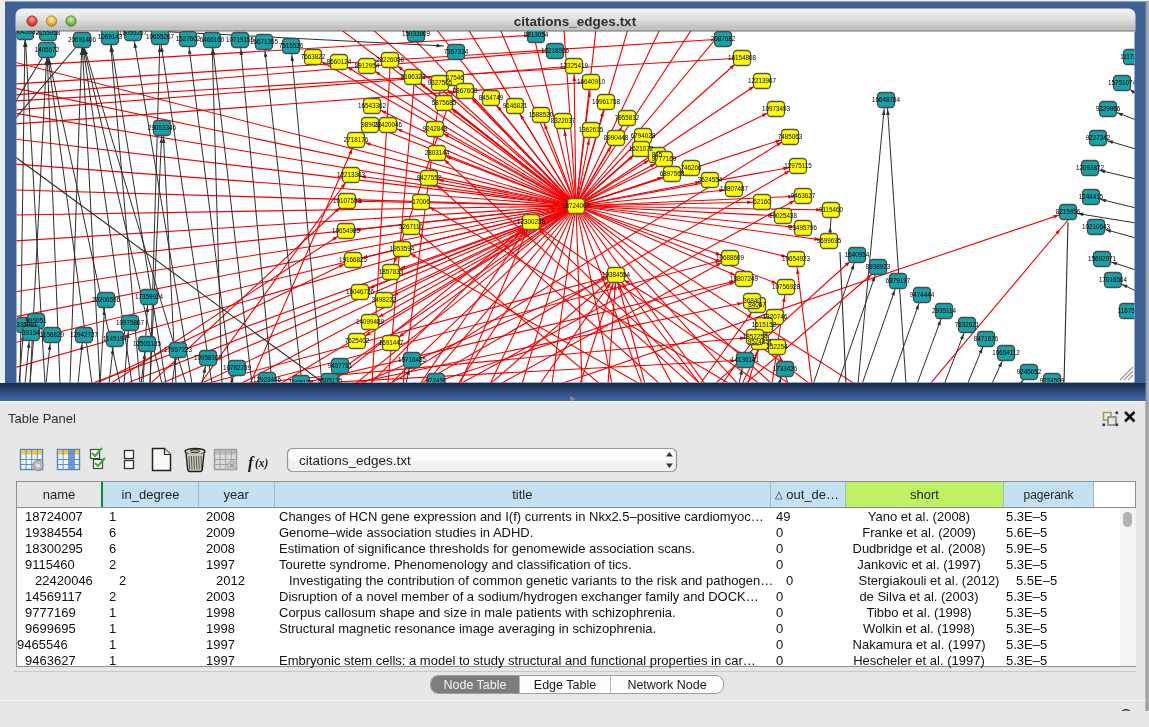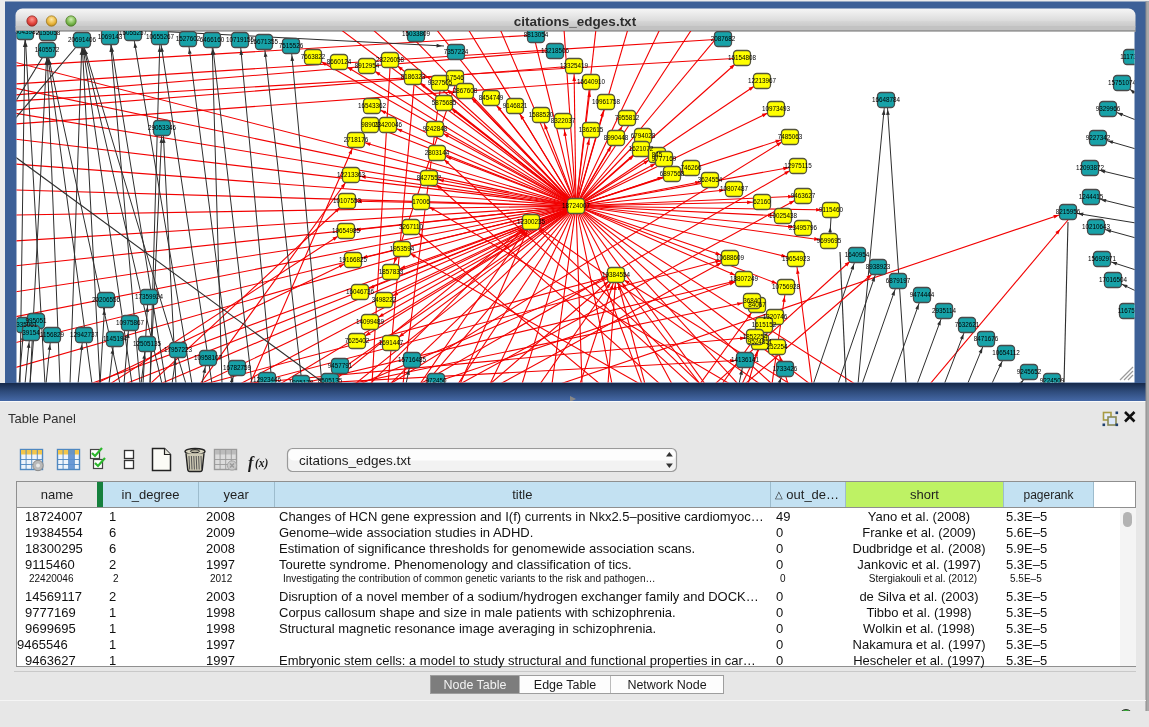--- a/index.html
+++ b/index.html
@@ -801,21 +801,21 @@
       <text x="255" y="467" font-size="11.5" font-style="italic" font-weight="bold" fill="#1a1a1a" font-family="Liberation Serif, serif">(x)</text>
 <g>
 <rect x="287.5" y="448.5" width="389" height="23" rx="5" fill="#f2f2f2" stroke="#9a9a9a" stroke-width="1.2"></rect>
 <rect x="288.5" y="449.5" width="387" height="11" rx="5" fill="#fdfdfd"></rect>
 <text x="299" y="464.5" font-size="13.5" fill="#1c1c1c" font-family="Liberation Sans, sans-serif">citations_edges.txt</text>
 <path d="M666 456.5l3.4-4.6 3.4 4.6z" fill="#333"></path>
 <path d="M666 463.5l3.4 4.6 3.4-4.6z" fill="#333"></path>
 </g>
 </svg>
 <div style="position:absolute;left:16px;top:481px;width:1120px;height:186px;background:#fff;border:1px solid #8f8f8f;box-sizing:border-box">
-      <div style="position:absolute;left:0px;top:0;width:86px;height:25px;background:#e6e6e6;display:flex;align-items:center;justify-content:center;border-right:6px solid #15803d;box-sizing:border-box;font-size:13px;color:#1f1f1f">name</div>
+      <div style="position:absolute;left:0px;top:0;width:86px;height:25px;background:#e6e6e6;display:flex;align-items:center;justify-content:center;border-right:2px solid #15803d;box-sizing:border-box;font-size:13px;color:#1f1f1f">name</div>
       <div style="position:absolute;left:86px;top:0;width:96px;height:25px;background:#c3e1f2;display:flex;align-items:center;justify-content:center;border-right:1px solid #9dbccd;box-sizing:border-box;font-size:13px;color:#1f1f1f">in_degree</div>
       <div style="position:absolute;left:182px;top:0;width:75.5px;height:25px;background:#c3e1f2;display:flex;align-items:center;justify-content:center;border-right:1px solid #9dbccd;box-sizing:border-box;font-size:13px;color:#1f1f1f">year</div>
       <div style="position:absolute;left:257.5px;top:0;width:496.5px;height:25px;background:#c3e1f2;display:flex;align-items:center;justify-content:center;border-right:1px solid #9dbccd;box-sizing:border-box;font-size:13px;color:#1f1f1f">title</div>
       <div style="position:absolute;left:754px;top:0;width:75px;height:25px;background:#c3e1f2;padding-left:4px;display:flex;align-items:center;justify-content:flex-start;border-right:1px solid #9dbccd;box-sizing:border-box;font-size:13px;color:#1f1f1f"><span style="font-size:10px">△</span>&nbsp;out_de…</div>
       <div style="position:absolute;left:829px;top:0;width:158px;height:25px;background:#bef264;display:flex;align-items:center;justify-content:center;border-right:1px solid #9dbccd;box-sizing:border-box;font-size:13px;color:#1f1f1f">short</div>
       <div style="position:absolute;left:987px;top:0;width:90px;height:25px;background:#c3e1f2;display:flex;align-items:center;justify-content:center;border-right:1px solid #9dbccd;box-sizing:border-box;font-size:12px;color:#1f1f1f">pagerank</div>
       <div style="position:absolute;left:0;top:25px;width:1118px;height:0;border-top:1px solid #8f8f8f"></div>
       <div style="position:absolute;left:0;top:27.0px;width:1118px;height:16px;font-size:13px;color:#111;white-space:nowrap">
         <span style="position:absolute;left:8px">18724007</span>
         <span style="position:absolute;left:92px">1</span>
@@ -845,21 +845,21 @@
       </div>
       <div style="position:absolute;left:0;top:75.0px;width:1118px;height:16px;font-size:13px;color:#111;white-space:nowrap">
         <span style="position:absolute;left:8px">9115460</span>
         <span style="position:absolute;left:92px">2</span>
         <span style="position:absolute;left:189px">1997</span>
         <span style="position:absolute;left:262px">Tourette syndrome. Phenomenology and classification of tics.</span>
         <span style="position:absolute;left:759px">0</span>
         <span style="position:absolute;left:823px;width:158px;text-align:center">Jankovic et al. (1997)</span>
         <span style="position:absolute;left:989px">5.3E–5</span>
       </div>
-      <div style="position:absolute;left:4px;top:91.0px;width:1118px;height:16px;font-size:10px;color:#111;white-space:nowrap">
+      <div style="position:absolute;left:10px;top:91.0px;width:1118px;height:16px;font-size:13px;color:#111;white-space:nowrap">
         <span style="position:absolute;left:8px">22420046</span>
         <span style="position:absolute;left:92px">2</span>
         <span style="position:absolute;left:189px">2012</span>
         <span style="position:absolute;left:262px">Investigating the contribution of common genetic variants to the risk and pathogen…</span>
         <span style="position:absolute;left:759px">0</span>
         <span style="position:absolute;left:823px;width:158px;text-align:center">Stergiakouli et al. (2012)</span>
         <span style="position:absolute;left:989px">5.5E–5</span>
       </div>
       <div style="position:absolute;left:0;top:107.0px;width:1118px;height:16px;font-size:13px;color:#111;white-space:nowrap">
         <span style="position:absolute;left:8px">14569117</span>
@@ -902,21 +902,21 @@
         <span style="position:absolute;left:189px">1997</span>
         <span style="position:absolute;left:262px">Embryonic stem cells: a model to study structural and functional properties in car…</span>
         <span style="position:absolute;left:759px">0</span>
         <span style="position:absolute;left:823px;width:158px;text-align:center">Hescheler et al. (1997)</span>
         <span style="position:absolute;left:989px">5.3E–5</span>
       </div>
       <div style="position:absolute;left:1103px;top:26px;width:16px;height:158px;background:#f4f4f4"></div>
       <div style="position:absolute;left:1106px;top:30px;width:9px;height:15px;background:#b3b3b3;border-radius:5px"></div>
     </div>
 <div style="position:absolute;left:14px;top:671px;width:1122px;height:0;border-top:1px solid #c9c9c9"></div>
-<div style="position:absolute;left:430px;top:675px;height:17px;display:flex;font-size:12.5px;border:1px solid #9e9e9e;border-radius:0;overflow:hidden;background:#fdfdfd">
+<div style="position:absolute;left:430px;top:675px;height:17px;display:flex;font-size:12.5px;border:1px solid #9e9e9e;border-radius:8px;overflow:hidden;background:#fdfdfd">
 <div style="width:88px;background:#7d7d7d;color:#f3f3f3;display:flex;align-items:center;justify-content:center">Node Table</div>
 <div style="width:90px;color:#1a1a1a;display:flex;align-items:center;justify-content:center;border-left:1px solid #bbb">Edge Table</div>
 <div style="width:112px;color:#1a1a1a;display:flex;align-items:center;justify-content:center;border-left:1px solid #bbb">Network Node</div>
 </div>
 <div style="position:absolute;left:0;top:700px;width:1146px;height:27px;border-top:1px solid #f5f5f5">
 <span style="position:absolute;right:30px;top:9px;font-size:11.5px;color:#222">Memory: OK</span>
 <span style="position:absolute;right:13px;top:8px;width:12px;height:12px;background:#35c135;border:1px solid #333;border-radius:50%"></span>
 </div>
 </div>
 </body></html>

